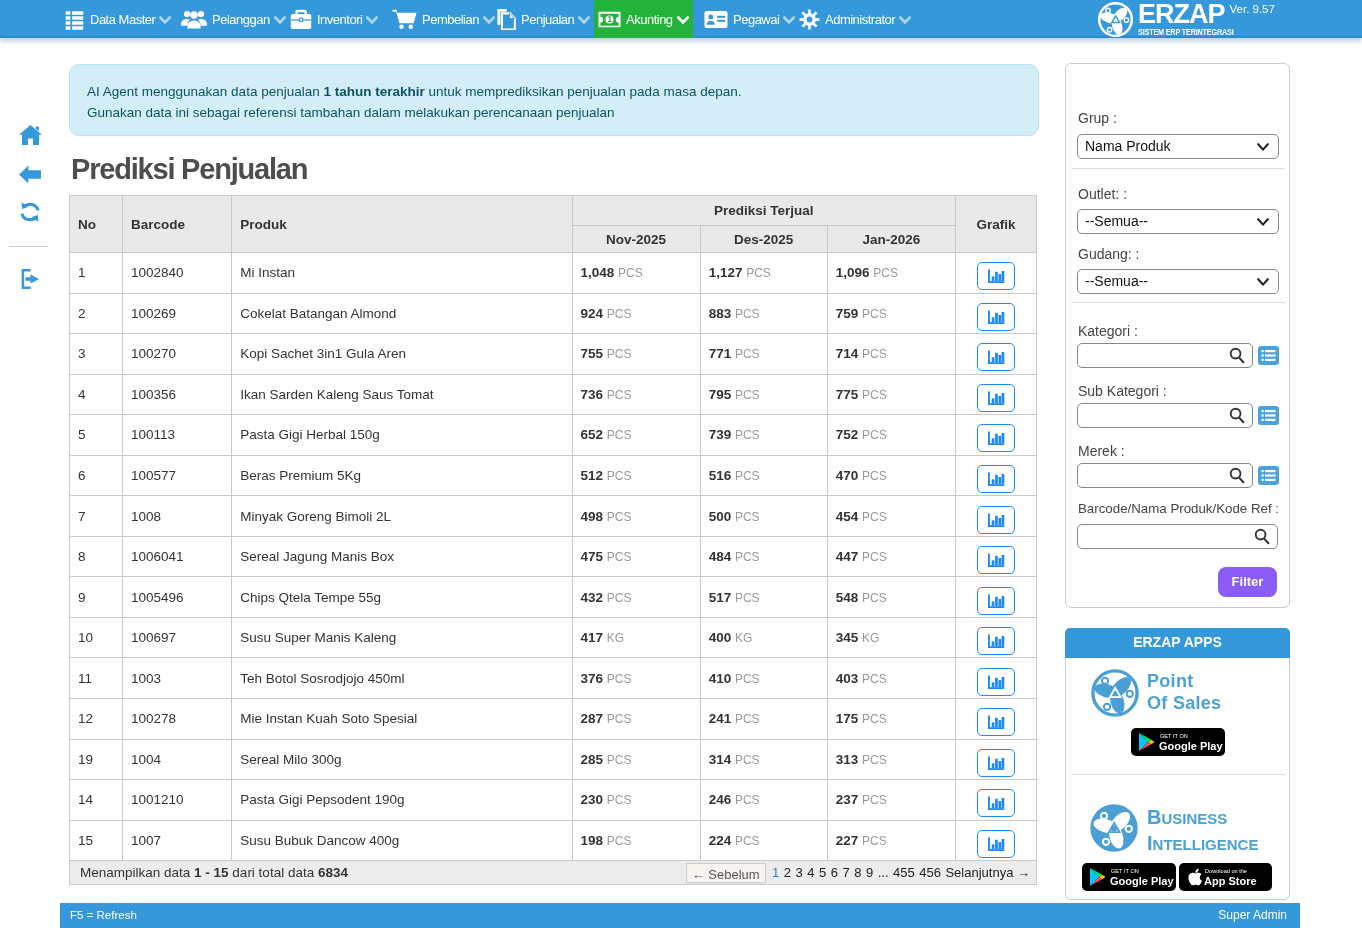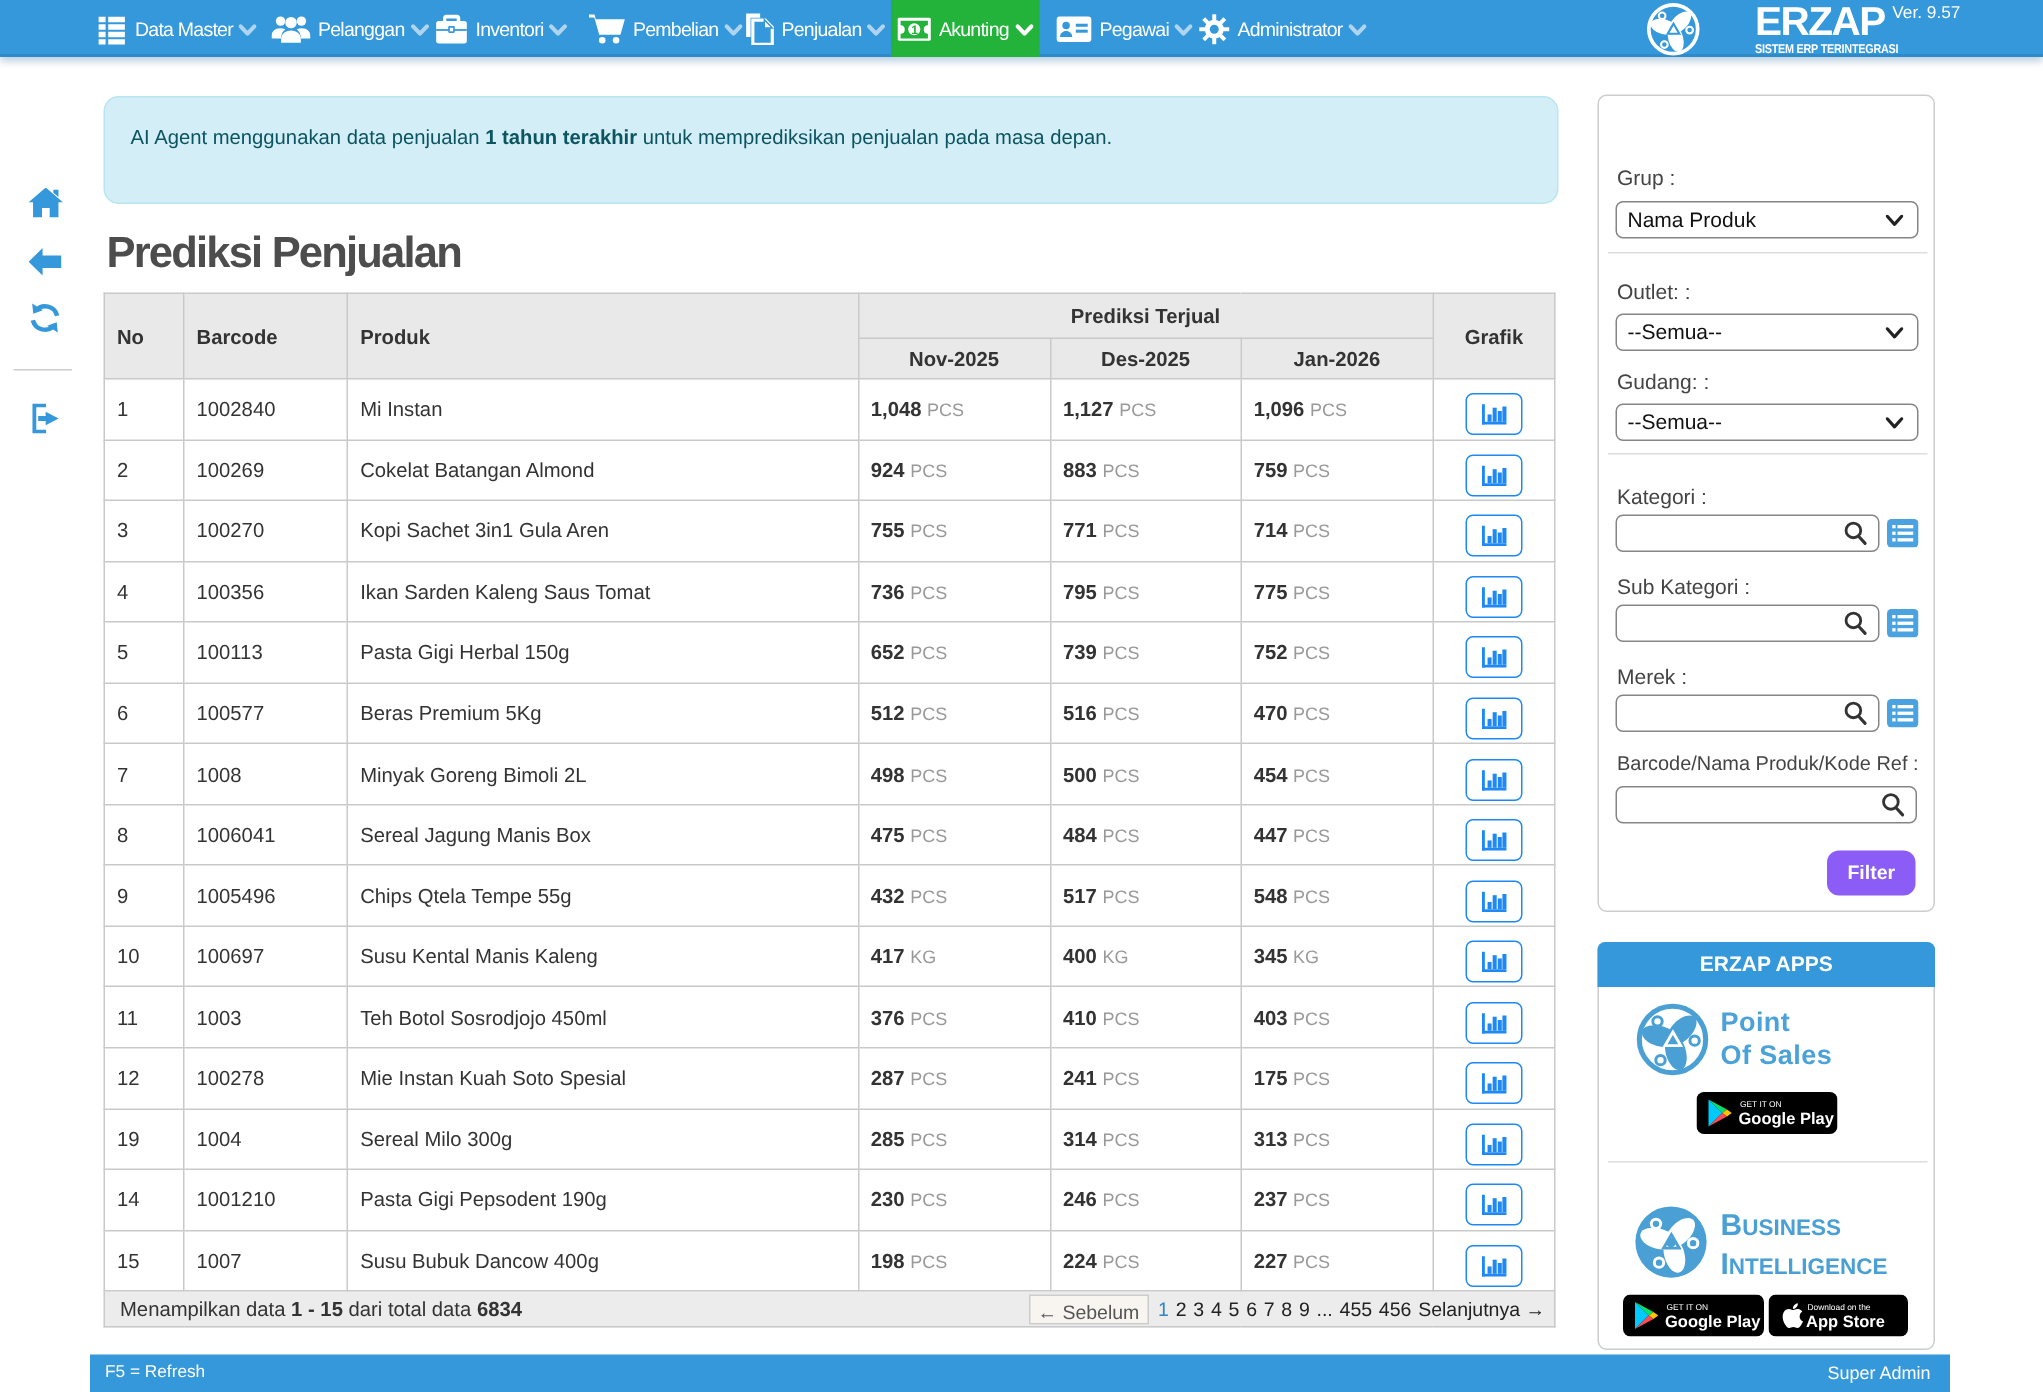--- a/index.html
+++ b/index.html
@@ -7,21 +7,21 @@
 body { position:relative; }
 
 
 .nav { position:absolute; left:0; top:0; width:1362px; height:38px; background:#3598db; border-bottom:2px solid #2e8bc9; box-shadow:0 3px 5px rgba(120,160,195,.5); z-index:5; }
 .nav-item { position:absolute; top:0; height:38px; display:flex; align-items:center; color:#fff; font-size:13px; letter-spacing:-0.5px; white-space:nowrap; }
 .nav-item svg.ic { margin-right:5px; }
 .chev { margin-left:4px; margin-top:2px; }
 .nav-green { background:#23b33a; padding:0 4px; }
 
 
-.logo { position:absolute; left:1097px; top:1px; height:37px; display:flex; align-items:center; color:#fff;gap:32px; }
+.logo { position:absolute; left:1097px; top:1px; height:37px; display:flex; align-items:center; color:#fff; }
 .logo-txt { font-size:27px; font-weight:bold; letter-spacing:-1px; line-height:23px; }
 .logo-sub { font-size:8.5px; font-weight:bold; letter-spacing:-0.2px; margin-top:1px; transform:scaleX(0.85); transform-origin:0 0; }
 .logo-ver { font-size:11.5px; margin:0 16px 0 5px; }
 
 
 .side-ic { position:absolute; left:19px; }
 .side-div { position:absolute; left:9px; top:246px; width:39px; border-top:1px solid #ccc; }
 
 
 .alert { position:absolute; left:69px; top:64px; width:970px; height:72px; background:#d3eef6; border:1px solid #b9e5f0; border-radius:10px; color:#0c5460; font-size:13.5px; padding:17px 0 0 17px; line-height:20.5px; }
@@ -225,20 +225,21 @@
 <div class="side-div"></div>
 <div class="side-ic" style="top:269px">
   <svg width="22" height="20" viewBox="0 0 24 22">
     <path fill="none" stroke="#3598db" stroke-width="2.8" d="M12.8 1.4H4.2v19.2h8.6"></path>
     <path fill="#3598db" d="M12.5 6l9.5 5-9.5 5v-3.2H7v-3.6h5.5z"></path>
   </svg>
 </div>
 
 <div class="alert">
   <div>AI Agent menggunakan data penjualan <b>1 tahun terakhir</b> untuk memprediksikan penjualan pada masa depan.</div>
+  <div>Gunakan data ini sebagai referensi tambahan dalam melakukan perencanaan penjualan</div>
 </div>
 
 <h1 class="title">Prediksi Penjualan</h1>
 
 <table class="main">
   <colgroup>
       <col style="width:53px">
       <col style="width:109px">
       <col style="width:340px">
       <col style="width:128px">
@@ -419,21 +420,21 @@
                 <rect x="4.7" y="8.3" width="2.7" height="4.9"></rect>
                 <rect x="8.1" y="3.8" width="2.7" height="9.4"></rect>
                 <rect x="11.5" y="6" width="2.7" height="7.2"></rect>
                 <rect x="14.6" y="3" width="2.7" height="10.2"></rect>
               </g>
             </svg></span></td>
       </tr>
       <tr>
         <td>10</td>
         <td>100697</td>
-        <td>Susu Kental Manis Kaleng</td>
+        <td>Susu Super Manis Kaleng</td>
         <td class="num"><b>417</b> <span class="unit">KG</span></td>
         <td class="num"><b>400</b> <span class="unit">KG</span></td>
         <td class="num"><b>345</b> <span class="unit">KG</span></td>
         <td class="gfx"><span class="gbtn"><svg width="18" height="16" viewBox="0 0 18 16">
               <g fill="#1e88f5">
                 <rect x="1" y="1.5" width="1.9" height="13.5"></rect>
                 <rect x="1" y="13.2" width="16.3" height="1.8"></rect>
                 <rect x="4.7" y="8.3" width="2.7" height="4.9"></rect>
                 <rect x="8.1" y="3.8" width="2.7" height="9.4"></rect>
                 <rect x="11.5" y="6" width="2.7" height="7.2"></rect>

